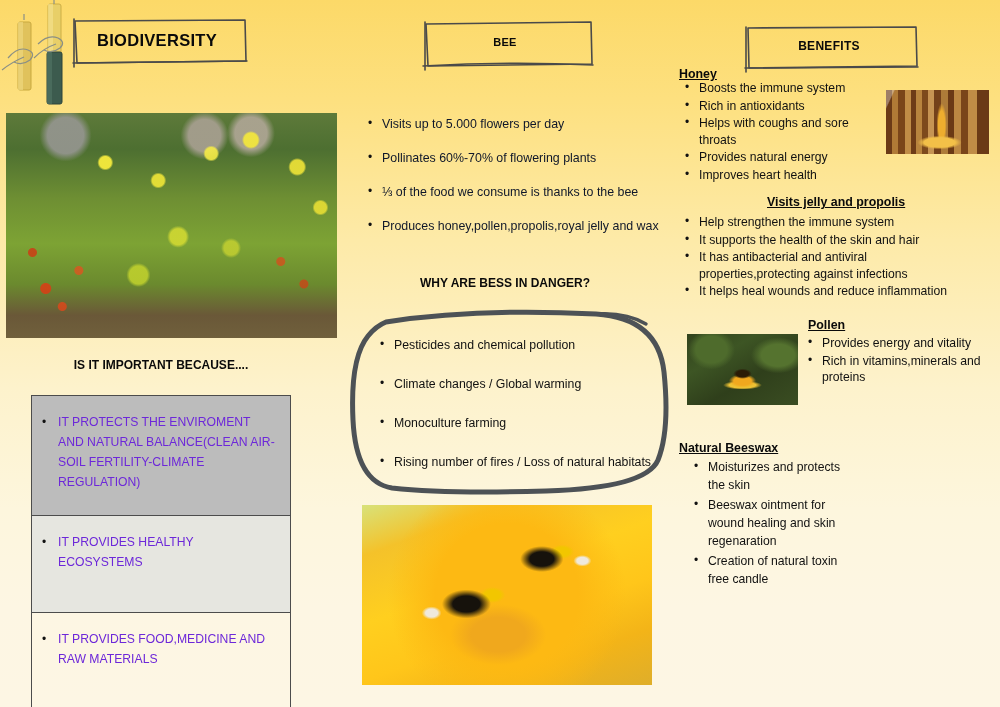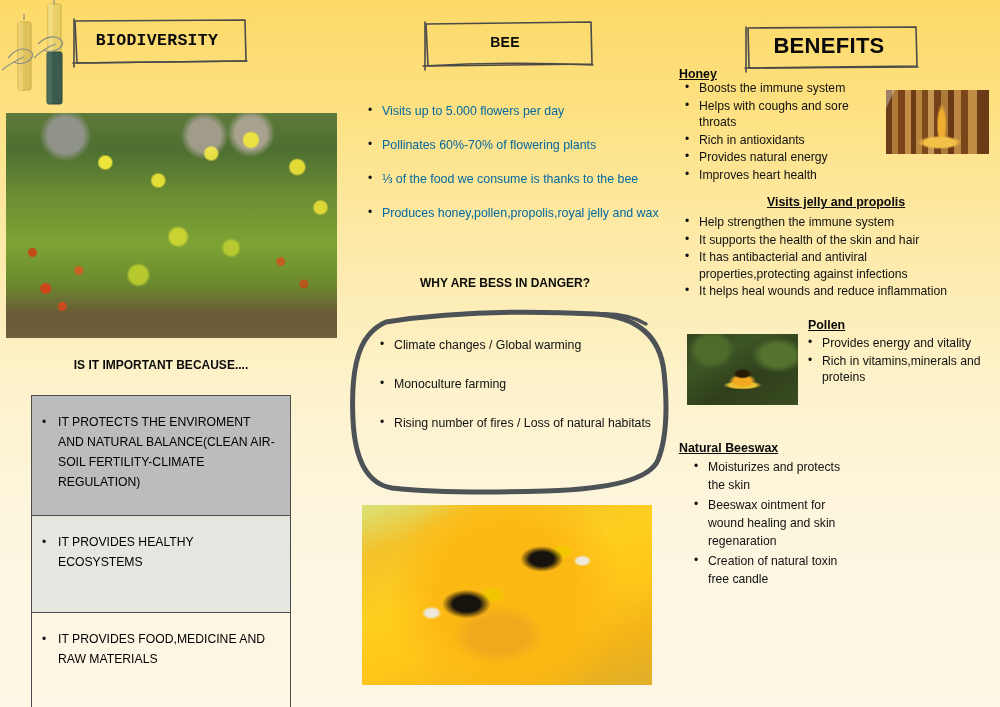--- a/index.html
+++ b/index.html
@@ -14,26 +14,26 @@
 
   
   .hdr-box{position:absolute;}
   .hdr-box svg{position:absolute;left:0;top:0;overflow:visible;}
   .hdr-box .hdr-text{
     position:absolute;left:0;top:0;width:100%;height:100%;
     display:flex;align-items:center;justify-content:center;
     font-weight:bold;letter-spacing:.3px;color:#0a0a0a;
   }
 
-  #hdr-biodiversity{left:71px;top:18px;width:172px;height:44px;font-family:Liberation Mono, monospace;}
+  #hdr-biodiversity{left:71px;top:18px;width:172px;height:44px;}
   #hdr-biodiversity .hdr-text{font-size:16.5px;}
   #hdr-bee{left:421px;top:20px;width:168px;height:44px;}
-  #hdr-bee .hdr-text{font-size:14px;}
+  #hdr-bee .hdr-text{font-size:11px;}
   #hdr-benefits{left:743px;top:25px;width:172px;height:42px;}
-  #hdr-benefits .hdr-text{font-size:22px;}
+  #hdr-benefits .hdr-text{font-size:12px;}
 
   
   .intro{
     position:absolute;left:36px;top:76px;width:285px;
     font-size:12.6px;line-height:18px;text-align:center;color:#111;
   }
   .sec-title{
     position:absolute;font-weight:bold;font-size:12px;color:#0a0a0a;
   }
 
@@ -126,27 +126,27 @@
     border-bottom:1px solid #4c4c4c;
     padding:16px 14px 16px 10px;
     box-sizing:border-box;
     display:flex;
   }
   #importance-table .row:last-child{border-bottom:none;}
   #importance-table .row.r0{background:#bcbcbc;min-height:120px;}
   #importance-table .row.r1{background:#e6e6e0;min-height:97px;}
   #importance-table .row.r2{background:transparent;min-height:95px;}
   #importance-table .bullet{width:16px;flex:0 0 16px;font-size:12px;line-height:20px;color:#111;}
-  #importance-table .celltext{font-size:12.2px;line-height:20px;color:#000000;}
+  #importance-table .celltext{font-size:12.2px;line-height:20px;color:#6d28d9;}
 
   
   #bee-facts{position:absolute;left:366px;top:103px;width:296px;}
   #bee-facts li{
-    font-size:12.4px;line-height:17px;color:#0369a1;
-    margin:0 0 17px 0;
+    font-size:12.4px;line-height:17px;color:#0f172a;
+    margin:13px 0 17px 0;
   }
   ul.plain{list-style:none;margin:0;padding:0;}
   ul.plain li{position:relative;padding-left:16px;}
   ul.plain li:before{
     content:"\2022";position:absolute;left:2px;top:-1px;font-size:12px;color:#111;
   }
 
   
   #danger-title{left:420px;top:276px;width:170px;text-align:center;}
   #danger-oval-wrap{position:absolute;left:346px;top:300px;width:330px;height:198px;}
@@ -237,32 +237,33 @@
   <div class="sec-title" id="danger-title">WHY ARE BESS IN DANGER?</div>
 
   <div id="danger-oval-wrap">
     <svg width="330" height="198" viewBox="0 0 330 198">
       <path d="M40 22 Q130 8 250 14 Q312 18 318 72 Q324 130 312 160 Q300 188 200 191 Q100 194 46 188 Q10 182 7 120 Q4 58 22 36 Q30 26 40 22 Z" fill="none" stroke="#4d5256" stroke-width="5" stroke-linecap="round" stroke-linejoin="round"></path>
       <path d="M250 14 Q280 12 300 24" fill="none" stroke="#4d5256" stroke-width="3.4" stroke-linecap="round"></path>
     </svg>
   </div>
 
   <ul class="plain" id="danger-list">
+    <li>Pesticides and chemical pollution</li>
     <li>Climate changes / Global warming</li>
     <li>Monoculture farming</li>
     <li>Rising number of fires / Loss of natural habitats</li>
   </ul>
 
   <div class="photo" id="photo-bees"></div>
 
   <div class="ben-head" id="head-honey">Honey</div>
   <ul class="plain ben-list" id="list-honey">
     <li>Boosts the immune system</li>
+    <li>Rich in antioxidants</li>
     <li>Helps with coughs and sore throats</li>
-    <li>Rich in antioxidants</li>
     <li>Provides natural energy</li>
     <li>Improves heart health</li>
   </ul>
   <div class="photo" id="photo-honey"></div>
 
   <div class="ben-head" id="head-royal">Visits jelly and propolis</div>
   <ul class="plain ben-list" id="list-royal">
     <li>Help strengthen the immune system</li>
     <li>It supports the health of the skin and hair</li>
     <li>It has antibacterial and antiviral properties,protecting against infections</li>

